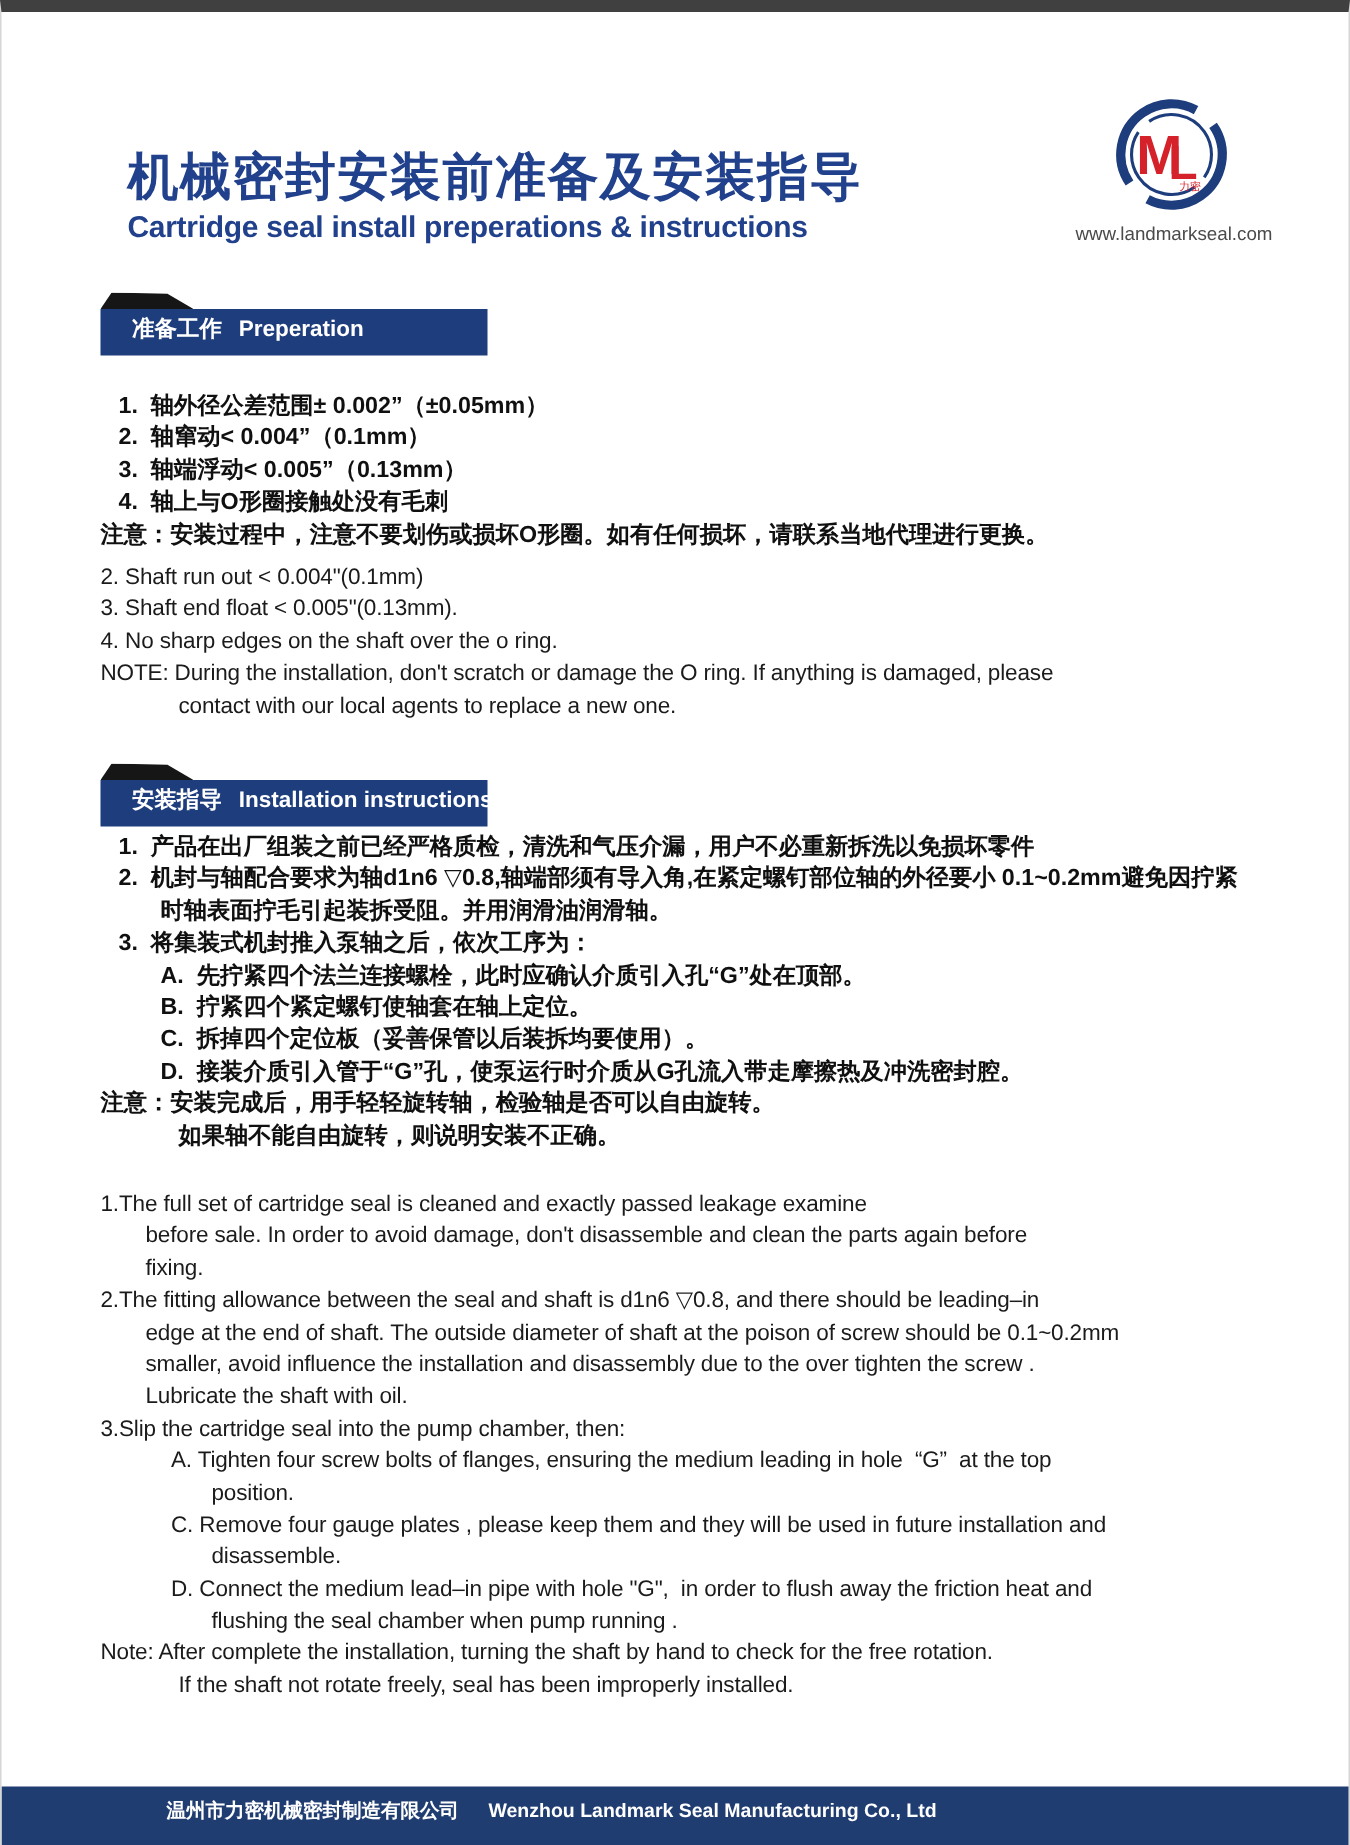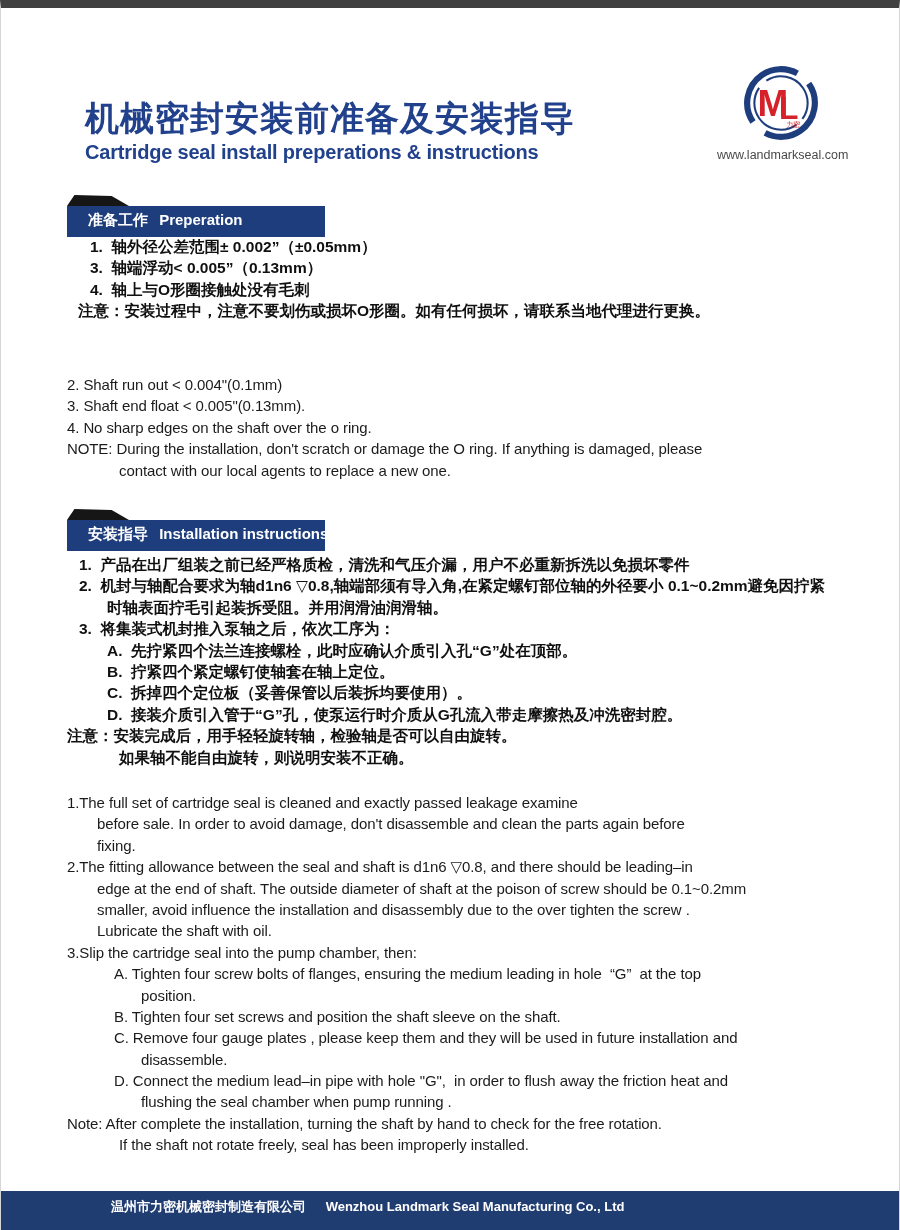--- a/index.html
+++ b/index.html
@@ -61,22 +61,23 @@
     </svg>
     <div class="logo-url">www.landmarkseal.com</div>
   </div>
 
   <div class="sec-bar" style="top:198px;">
     <span class="fold"></span>
     <span class="cnh">准备工作</span>
     <span class="en">Preperation</span>
   </div>
 
-  <div class="list cn" style="top:228px;margin-left:11px;">
+  <div class="list cn" style="top:252px;">
       <div class="line ind-1">1.  轴外径公差范围± 0.002”（±0.05mm）</div>
+      <div class="line ind-1">2.  轴窜动&lt; 0.004”（0.1mm）</div>
       <div class="line ind-1">3.  轴端浮动&lt; 0.005”（0.13mm）</div>
       <div class="line ind-1">4.  轴上与O形圈接触处没有毛刺</div>
       <div class="line ind-0">注意：安装过程中，注意不要划伤或损坏O形圈。如有任何损坏，请联系当地代理进行更换。</div>
     </div>
   <div class="list en" style="top:366px;">
       <div class="line ind-0">2. Shaft run out &lt; 0.004"(0.1mm)</div>
       <div class="line ind-0">3. Shaft end float &lt; 0.005"(0.13mm).</div>
       <div class="line ind-0">4. No sharp edges on the shaft over the o ring.</div>
       <div class="line ind-0">NOTE: During the installation, don't scratch or damage the O ring. If anything is damaged, please</div>
       <div class="line ind-4">contact with our local agents to replace a new one.</div>
@@ -104,21 +105,20 @@
       <div class="line ind-0">1.The full set of cartridge seal is cleaned and exactly passed leakage examine</div>
       <div class="line ind-2">before sale. In order to avoid damage, don't disassemble and clean the parts again before</div>
       <div class="line ind-2">fixing.</div>
       <div class="line ind-0">2.The fitting allowance between the seal and shaft is d1n6 ▽0.8, and there should be leading–in</div>
       <div class="line ind-2">edge at the end of shaft. The outside diameter of shaft at the poison of screw should be 0.1~0.2mm</div>
       <div class="line ind-2">smaller, avoid influence the installation and disassembly due to the over tighten the screw .</div>
       <div class="line ind-2">Lubricate the shaft with oil.</div>
       <div class="line ind-0">3.Slip the cartridge seal into the pump chamber, then:</div>
       <div class="line ind-5">A. Tighten four screw bolts of flanges, ensuring the medium leading in hole  “G”  at the top</div>
       <div class="line ind-6">position.</div>
-      <div class="line ind-5">B. Tighten four set screws and position the shaft sleeve on the shaft.</div>
       <div class="line ind-5">C. Remove four gauge plates , please keep them and they will be used in future installation and</div>
       <div class="line ind-6">disassemble.</div>
       <div class="line ind-5">D. Connect the medium lead–in pipe with hole "G",  in order to flush away the friction heat and</div>
       <div class="line ind-6">flushing the seal chamber when pump running .</div>
       <div class="line ind-0">Note: After complete the installation, turning the shaft by hand to check for the free rotation.</div>
       <div class="line ind-4">If the shaft not rotate freely, seal has been improperly installed.</div>
     </div>
 
   <div class="footer">
     <span class="cn-name">温州市力密机械密封制造有限公司</span>

